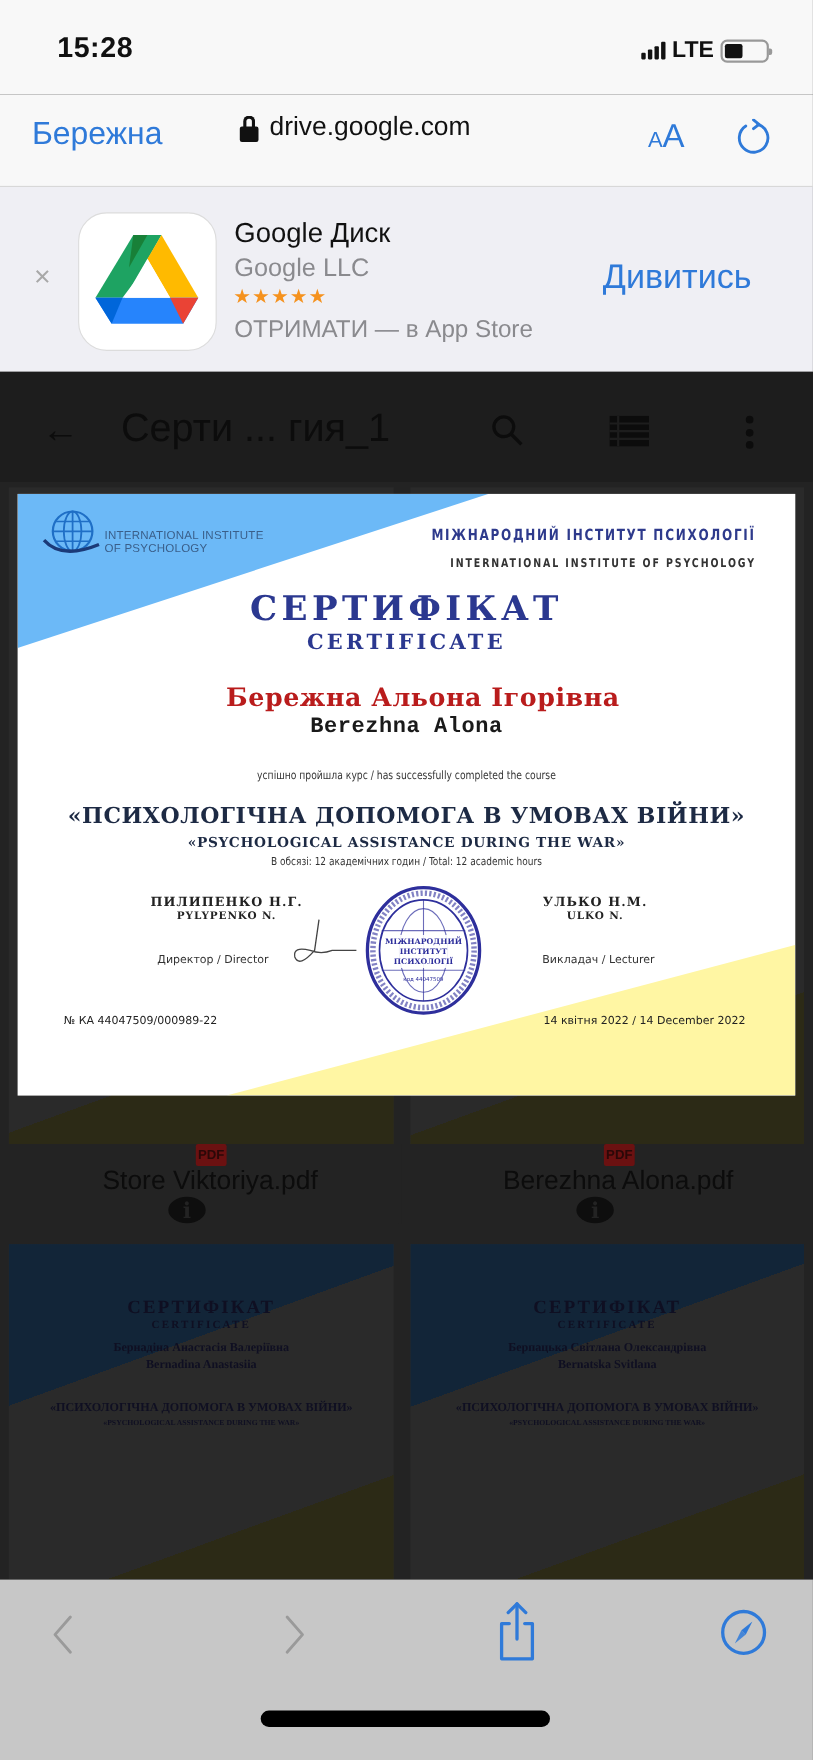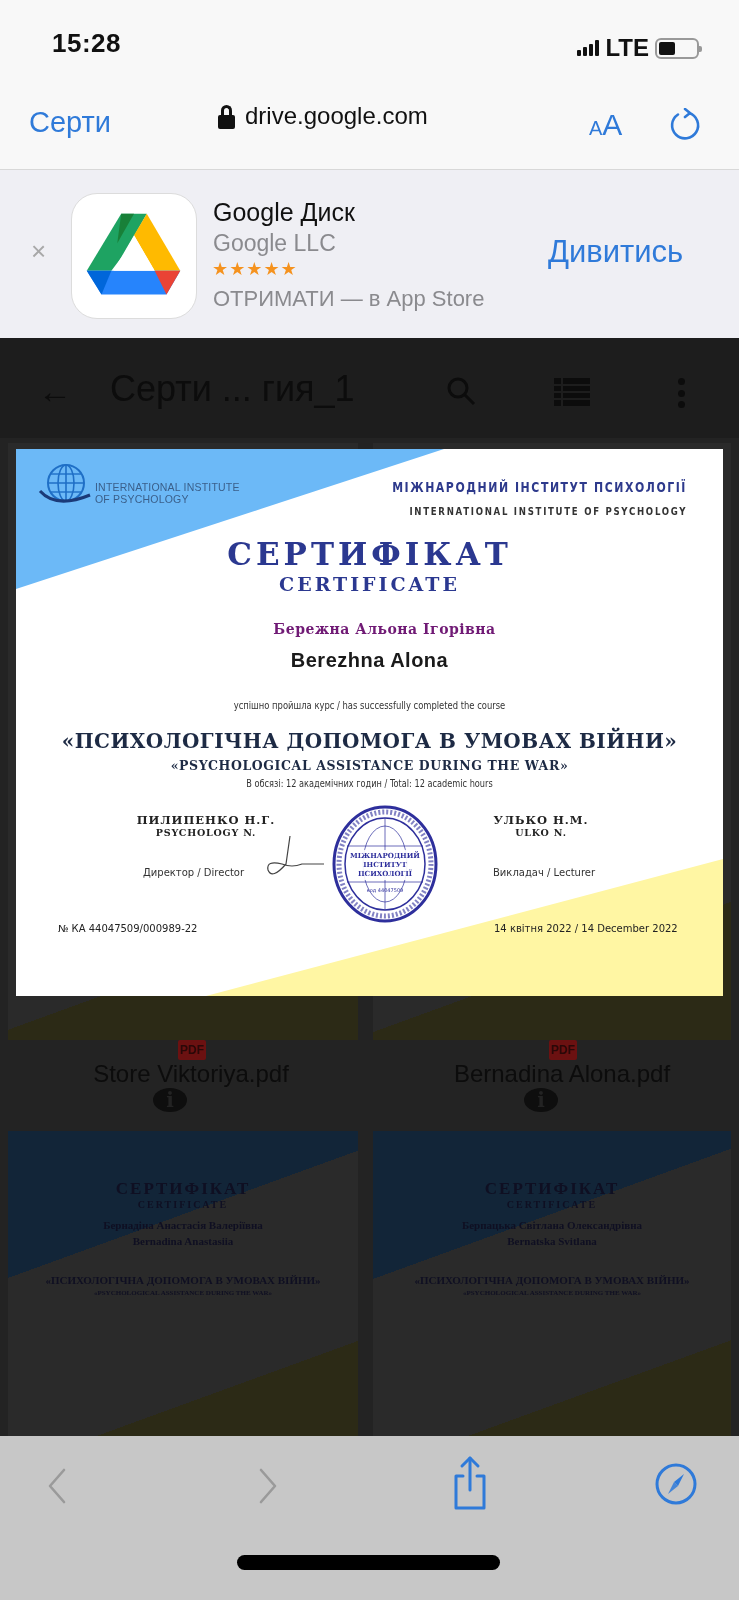--- a/index.html
+++ b/index.html
@@ -5,21 +5,21 @@
   * { box-sizing: border-box; margin: 0; padding: 0; }
   html, body { width: 739px; height: 1600px; overflow: hidden; background: #262626; }
   body { position: relative; font-family: "Liberation Sans", sans-serif; }
 
   
   .status-bar { position: absolute; left: 0; top: 0; width: 739px; height: 86px; background: #f8f8f8; }
   .status-time { position: absolute; left: 52px; top: 28px; font-size: 26px; font-weight: bold; color: #111; letter-spacing: 0.5px; }
   .status-right { position: absolute; right: 40px; top: 34px; display: flex; align-items: center; gap: 6px; }
   .signal { display: flex; align-items: flex-end; gap: 2px; height: 16px; }
   .signal span { width: 4px; background: #111; border-radius: 1px; }
-  .lte { font-size: 24px; font-weight: bold; color: #111; }
+  .lte { font-size: 21px; font-weight: bold; color: #111; }
   .battery { width: 44px; height: 21px; border: 2px solid #999; border-radius: 6px; padding: 2px; position: relative; }
   .battery .lvl { width: 16px; height: 100%; background: #111; border-radius: 2px; }
   .battery:after { content: ""; position: absolute; right: -5px; top: 6px; width: 3px; height: 6px; background: #999; border-radius: 0 2px 2px 0; }
 
   
   .nav-bar { position: absolute; left: 0; top: 86px; width: 739px; height: 84px; background: #f8f8f8; border-bottom: 1px solid #d8d8d8; }
   .done-btn { position: absolute; left: 29px; top: 20px; font-size: 29px; color: #2f7ad9; }
   .url { position: absolute; left: 218px; top: 16px; display: flex; align-items: center; gap: 10px; }
   .lock { width: 17px; height: 22px; position: relative; margin-top: 4px; }
   .lock .shackle { position: absolute; left: 3px; top: -2px; width: 11px; height: 12px; border: 3px solid #111; border-bottom: none; border-radius: 6px 6px 0 0; }
@@ -65,22 +65,22 @@
   .cert-blue { position: absolute; left: 0; top: 0; width: 707px; height: 547px; background: #6cb9f7; clip-path: polygon(0 0, 428px 0, 0 140px); }
   .cert-yellow { position: absolute; left: 0; top: 0; width: 707px; height: 547px; background: #fff6a3; clip-path: polygon(707px 410px, 707px 547px, 190px 547px); }
   .cert-logo { position: absolute; left: 20px; top: 12px; width: 58px; height: 48px; }
   .cert-logo-text { position: absolute; left: 79px; top: 32px; font-size: 10.5px; line-height: 12px; color: #3a5f8a; letter-spacing: 0.2px; }
   .cert-inst-ua { position: absolute; right: 36px; top: 30px; font-size: 14px; font-weight: bold; color: #2e3a8c; letter-spacing: 2px; font-family: "DejaVu Sans", sans-serif; transform: scaleX(0.78); transform-origin: right; }
   .cert-inst-en { position: absolute; right: 36px; top: 56px; font-size: 11px; font-weight: bold; color: #333; letter-spacing: 2.2px; font-family: "DejaVu Sans", sans-serif; transform: scaleX(0.78); transform-origin: right; }
   .c { position: absolute; left: 0; width: 707px; text-align: center; white-space: nowrap; }
   .cert-title-ua { top: 87px; font-family: "DejaVu Serif", serif; font-weight: bold; font-size: 31px; color: #2b3890; letter-spacing: 4px; }
   .cert-title-en { top: 124px; font-family: "DejaVu Serif", serif; font-weight: bold; font-size: 19px; color: #2b3890; letter-spacing: 3px; }
   .cert-verifies { top: 149px; font-size: 9px; color: #777; letter-spacing: 1px; }
-  .cert-name-ua { top: 172px; font-family: "DejaVu Serif", serif; font-weight: bold; font-size: 14px; color: #701a75; letter-spacing: 0.5px; padding-left: 30px; }
-  .cert-name-en { top: 200px; font-family: Liberation Sans, sans-serif; font-weight: bold; font-size: 20px; color: #1a1a1a; letter-spacing: 0.5px; }
+  .cert-name-ua { top: 172px; font-family: "DejaVu Serif", serif; font-weight: bold; font-size: 23px; color: #b91c1c; letter-spacing: 0.5px; padding-left: 30px; }
+  .cert-name-en { top: 200px; font-family: Liberation Mono, monospace; font-weight: bold; font-size: 20px; color: #1a1a1a; letter-spacing: 0.5px; }
   .cert-completed { top: 250px; font-size: 10.5px; color: #333; font-family: "DejaVu Sans", sans-serif; transform: scaleX(0.8); }
   .cert-course-ua { top: 280px; font-family: "DejaVu Serif", serif; font-size: 20px; color: #1d2a44; font-weight: bold; letter-spacing: 0.5px; }
   .cert-course-en { top: 309px; font-family: "DejaVu Serif", serif; font-size: 12.5px; color: #1d2a44; font-weight: bold; letter-spacing: 0.6px; }
   .cert-hours { top: 329px; font-size: 10px; color: #333; font-family: "DejaVu Sans", sans-serif; transform: scaleX(0.82); }
   .sig-block { position: absolute; text-align: center; font-family: "DejaVu Serif", serif; font-weight: bold; color: #222; }
   .sig-name-ua { font-size: 11.5px; letter-spacing: 1px; }
   .sig-name-en { font-size: 9.5px; letter-spacing: 0.8px; }
   .sig-role { position: absolute; font-size: 10px; color: #333; font-family: "DejaVu Sans", sans-serif; }
   .cert-stamp { position: absolute; left: 315px; top: 355px; width: 108px; height: 120px; }
   .cert-signature { position: absolute; left: 246px; top: 385px; width: 80px; height: 50px; }
@@ -108,21 +108,21 @@
         <span style="height:16px"></span>
     </div>
     <span class="lte">LTE</span>
     <div class="battery">
         <div class="lvl"></div>
       </div>
   </div>
 </div>
 
 <div class="nav-bar">
-  <div class="done-btn">Серти</div>
+  <div class="done-btn">Бережна</div>
   <div class="url">
     <div class="lock">
         <div class="shackle"></div>
         <div class="body"></div>
       </div>
     <span class="url-text">drive.google.com</span>
   </div>
   <div class="aa-btn">
     <span class="small">A</span><span class="big">A</span>
   </div>
@@ -181,21 +181,21 @@
       <div class="yband"></div>
     </div>
 
   <div class="file-row" style="left:0;top:702px;width:362px;">
     <div class="pdf-badge">PDF</div>
     <div class="file-name">Store Viktoriya.pdf</div>
     <div class="info-btn">i</div>
   </div>
   <div class="file-row" style="left:365px;top:702px;width:374px;">
     <div class="pdf-badge">PDF</div>
-    <div class="file-name">Bernadina Alona.pdf</div>
+    <div class="file-name">Berezhna Alona.pdf</div>
     <div class="info-btn">i</div>
   </div>
 
   <div class="thumb" style="left:8px;top:793px;width:350px;height:305px;">
     <div class="band"></div>
       <div class="yband"></div>
     <div class="thumb-text" style="top:48px;font-size:17px;letter-spacing:2px;">СЕРТИФІКАТ</div>
     <div class="thumb-text" style="top:68px;font-size:10px;letter-spacing:2px;">CERTIFICATE</div>
     <div class="thumb-text" style="top:88px;font-size:11px;">Бернадіна Анастасія Валеріївна</div>
     <div class="thumb-text" style="top:104px;font-size:11px;">Bernadina Anastasiia</div>
@@ -239,21 +239,21 @@
   <div class="c cert-title-en">CERTIFICATE</div>
   <div class="c cert-name-ua">Бережна Альона Ігорівна</div>
   <div class="c cert-name-en">Berezhna Alona</div>
   <div class="c cert-completed">успішно пройшла курс / has successfully completed the course</div>
   <div class="c cert-course-ua">«ПСИХОЛОГІЧНА ДОПОМОГА В УМОВАХ ВІЙНИ»</div>
   <div class="c cert-course-en">«PSYCHOLOGICAL ASSISTANCE DURING THE WAR»</div>
   <div class="c cert-hours">В обсязі: 12 академічних годин / Total: 12 academic hours</div>
 
   <div class="sig-block" style="left:110px;top:364px;width:160px;">
     <div class="sig-name-ua">ПИЛИПЕНКО Н.Г.</div>
-    <div class="sig-name-en">PSYCHOLOGY N.</div>
+    <div class="sig-name-en">PYLYPENKO N.</div>
   </div>
   <div class="sig-role" style="left:127px;top:418px;">Директор / Director</div>
 
   <svg class="cert-signature" viewBox="0 0 80 50">
     <path d="M28 2 L24 30 Q 10 46 6 36 Q 4 26 20 30 Q 30 34 40 30 L 62 30" fill="none" stroke="#444" stroke-width="1.2"></path>
   </svg>
 
   <svg class="cert-stamp" viewBox="0 0 108 120">
     <ellipse cx="54" cy="60" rx="51" ry="57" fill="none" stroke="#2e2f9c" stroke-width="3"></ellipse>
     <ellipse cx="54" cy="60" rx="40" ry="46" fill="none" stroke="#2e2f9c" stroke-width="1.5"></ellipse>

